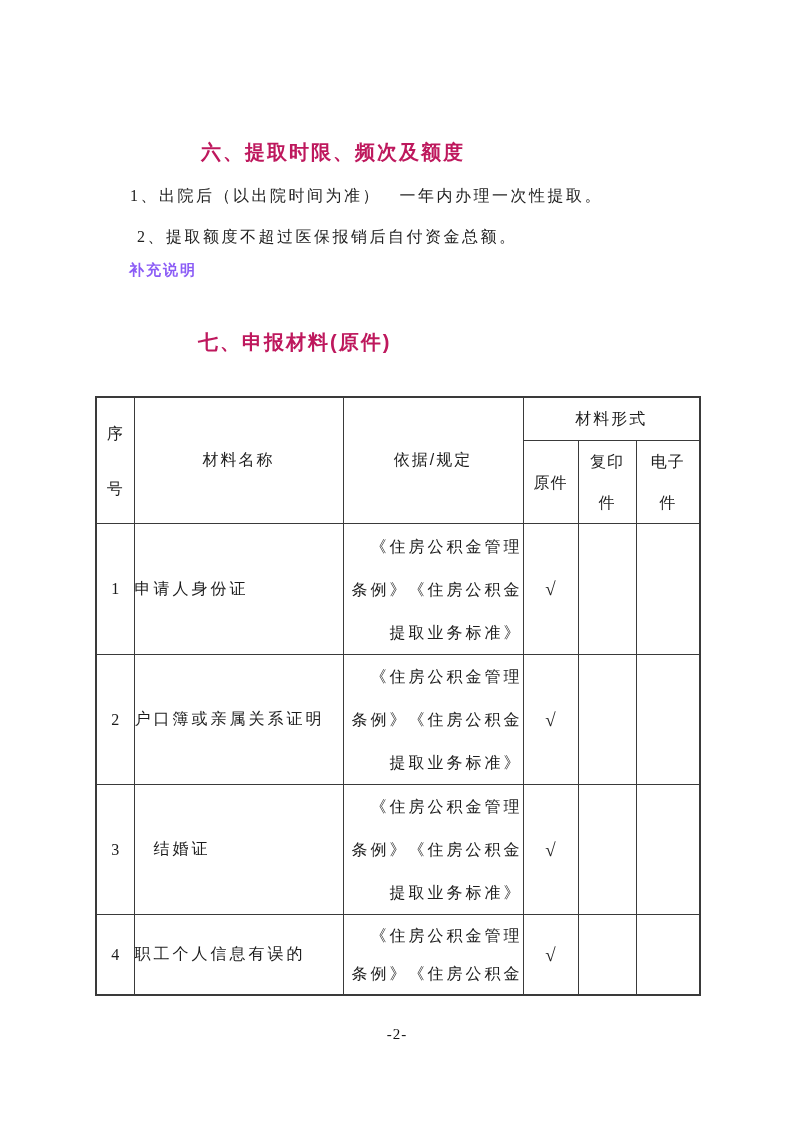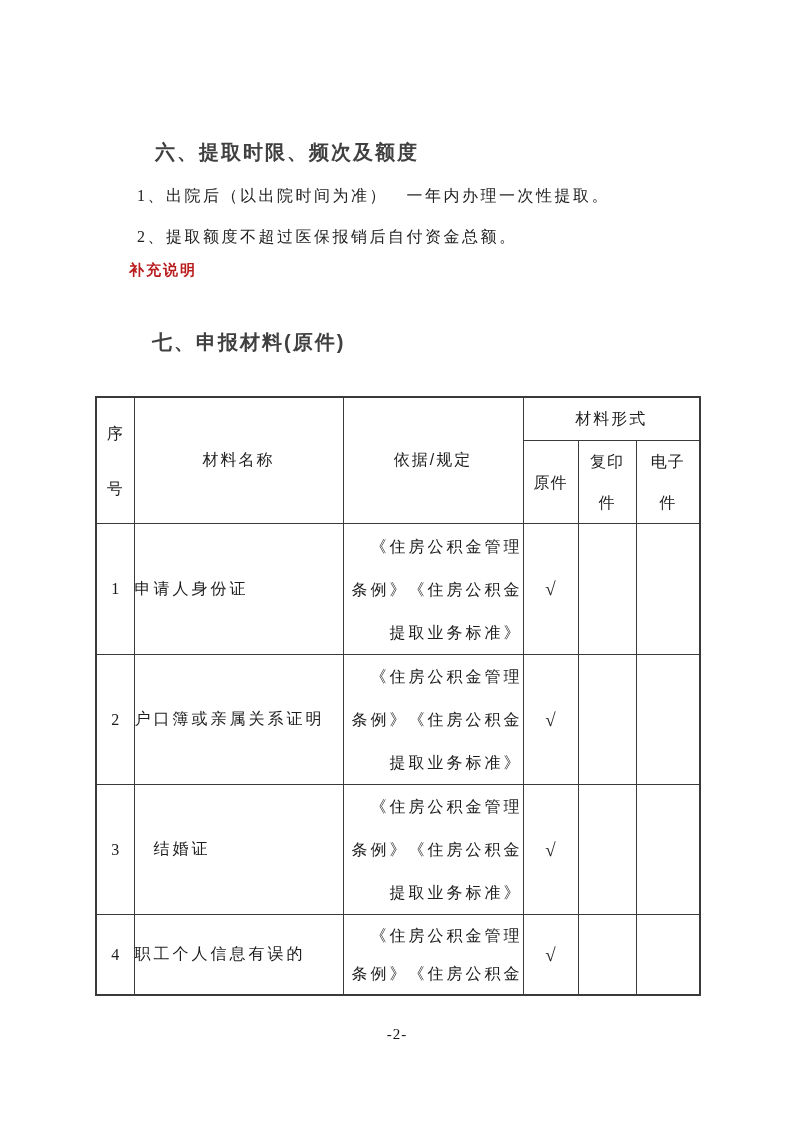--- a/index.html
+++ b/index.html
@@ -17,35 +17,36 @@
     overflow: hidden;
     font-family: "Liberation Serif", serif;
   }
   .abs { position: absolute; margin: 0; }
 
   .heading {
     font-family: "Liberation Sans", sans-serif;
     font-weight: 700;
     font-size: 20px;
     letter-spacing: 2px;
-    color: #404040;
+    color: #be185d;
     white-space: pre-line;
+    margin-left: 46px;
   }
   .body-item {
     font-size: 16px;
     letter-spacing: 2.5px;
     color: #222;
     white-space: pre-line;
   }
   .note-title {
     font-family: "Liberation Sans", sans-serif;
     font-weight: 700;
     font-size: 15px;
     letter-spacing: 2px;
-    color: #b91c1c;
+    color: #8b5cf6;
   }
 
   table.materials {
     position: absolute;
     left: 95px;
     top: 396px;
     width: 604px;
     border-collapse: collapse;
     table-layout: fixed;
     font-size: 16px;
@@ -95,21 +96,21 @@
     color: #111;
   }
 </style>
 </head>
 <body>
 
 <div class="page">
 
   <h2 class="abs heading" style="left:155px; top:139px;">六、提取时限、频次及额度</h2>
 
-  <p class="abs body-item" style="left:137px; top:186px;">1、出院后（以出院时间为准）　一年内办理一次性提取。</p>
+  <p class="abs body-item" style="left:130px; top:186px;">1、出院后（以出院时间为准）　一年内办理一次性提取。</p>
 
   <p class="abs body-item" style="left:137px; top:227px;">2、提取额度不超过医保报销后自付资金总额。</p>
 
   <h3 class="abs note-title" style="left:129px; top:261px;">补充说明</h3>
 
 
   <h2 class="abs heading" style="left:152px; top:329px;">七、申报材料(原件)</h2>
 
   <table class="materials">
     <colgroup>

